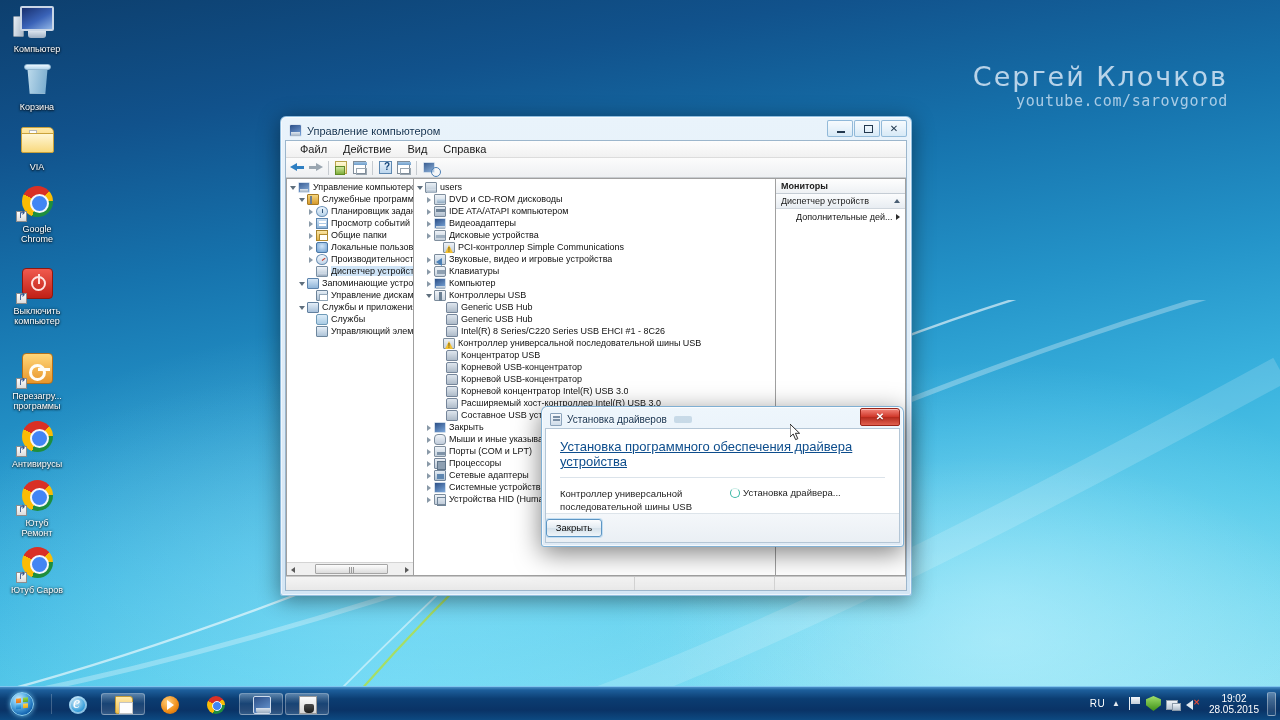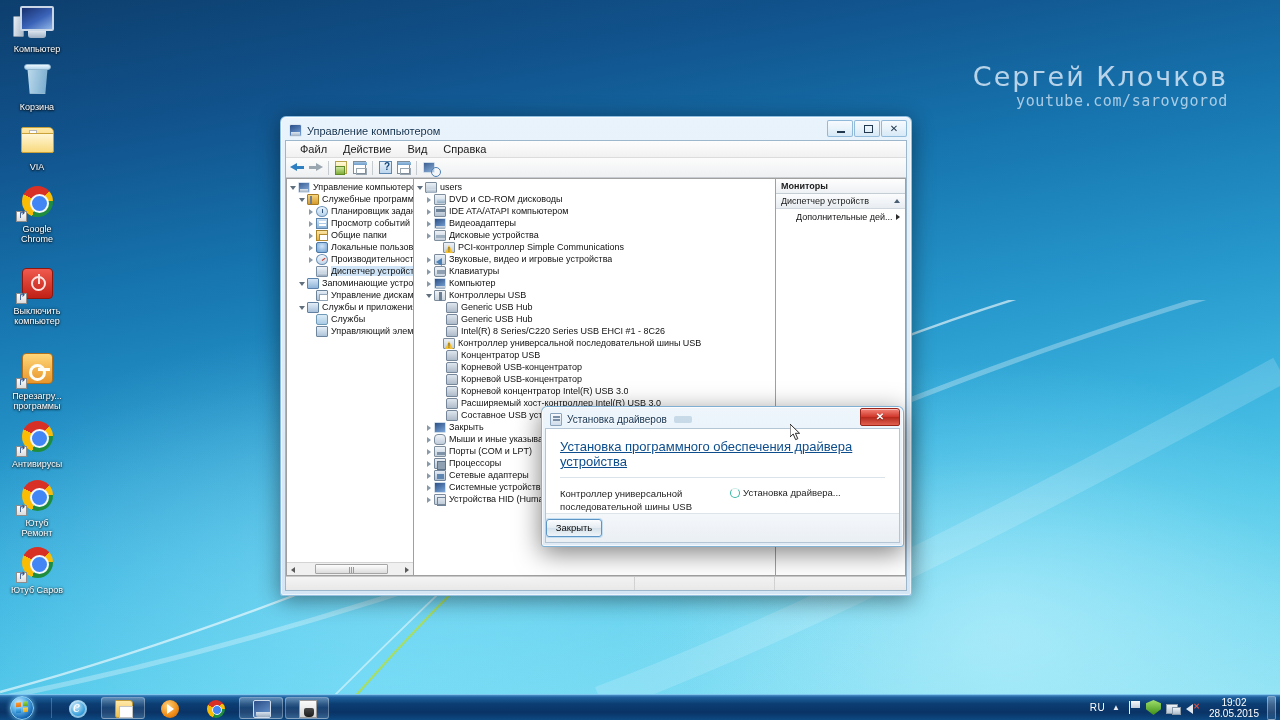--- a/index.html
+++ b/index.html
@@ -119,21 +119,21 @@
   .ic-key .sq:after {
     content:""; position:absolute; left:6px; top:10px; width:11px; height:11px; border-radius:50%;
     border:3px solid #fffdf6;
   }
   .ic-key .sq:before {
     content:""; position:absolute; left:15px; top:14px; width:12px; height:3px; background:#fffdf6;
   }
 
   
   #taskbar {
-    position:absolute; left:0; bottom:0; width:1280px; height:26px;
+    position:absolute; left:0; bottom:0; width:1280px; height:34px;
     background:linear-gradient(#4a90c8 0%, #1d5f9c 9%, #0b3d72 36%, #0a3366 70%, #0d4a82 100%);
     border-top:1px solid #7fc6ef;
     display:flex; align-items:center;
   }
   #start-orb {
     width:46px; height:25px; margin-left:2px; position:relative; flex:none; cursor:pointer;
   }
   #start-orb .orb {
     position:absolute; left:8px; top:1px; width:24px; height:24px; border-radius:50%;
     background:radial-gradient(circle at 35% 28%, #cfeeff 0%, #5fb4e8 36%, #1769b4 72%, #0b4a86 100%);

